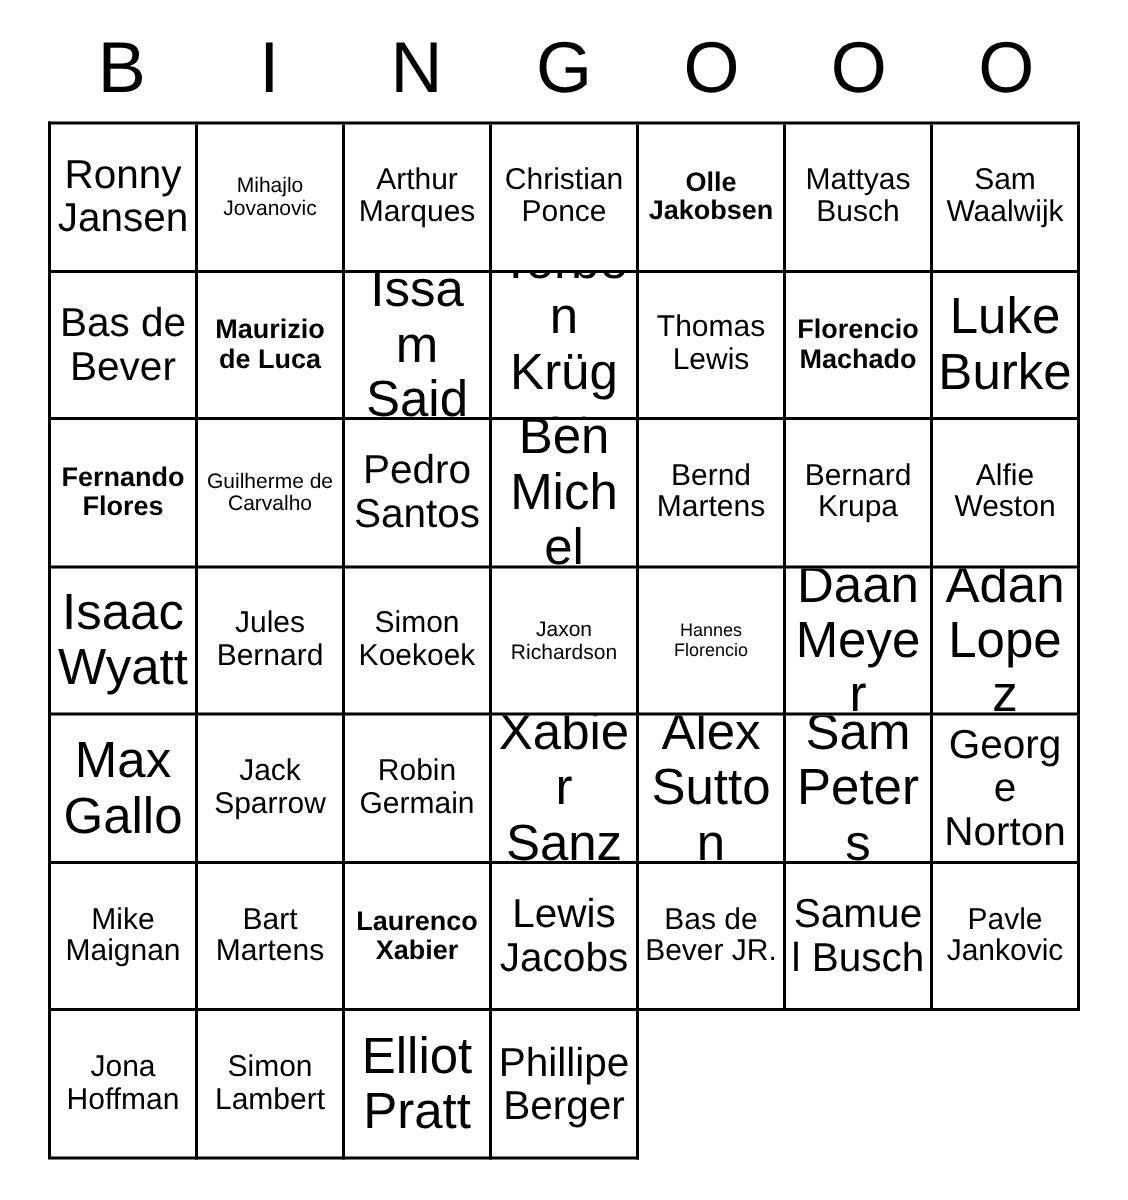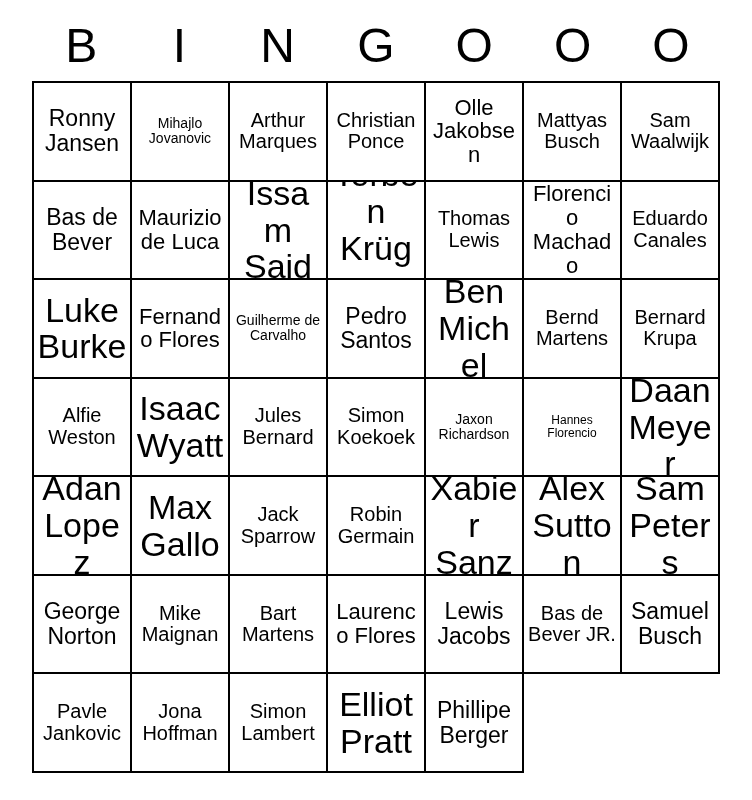--- a/index.html
+++ b/index.html
@@ -66,23 +66,23 @@
     overflow: hidden;
   }
   .cell span {
     display: block;
     line-height: 1.08;
     word-wrap: break-word;
     width: 100%;
   }
   
   .fs-xl span { font-size: 34px; }
-  .fs-lg span { font-size: 23px; }
+  .fs-lg span { font-size: 27px; }
   .fs-md span { font-size: 20px; }
-  .fs-sm span { font-size: 22px; }
+  .fs-sm span { font-size: 18px; font-weight: bold; }
   .fs-xs span { font-size: 14px; }
   .fs-xxs span { font-size: 12px; }
 </style>
 </head>
 <body>
 
 <div id="board">
 
   <div id="header">
       <div class="header-cell">B</div>
@@ -127,23 +127,20 @@
       </div>
       <div class="cell fs-xl">
         <span>Torben Krüger</span>
       </div>
       <div class="cell fs-md">
         <span>Thomas Lewis</span>
       </div>
       <div class="cell fs-sm">
         <span>Florencio Machado</span>
       </div>
-      <div class="cell fs-md">
-        <span>Eduardo Canales</span>
-      </div>
       <div class="cell fs-xl">
         <span>Luke Burke</span>
       </div>
       <div class="cell fs-sm">
         <span>Fernando Flores</span>
       </div>
       <div class="cell fs-xs">
         <span>Guilherme de Carvalho</span>
       </div>
       <div class="cell fs-lg">
@@ -203,21 +200,21 @@
       <div class="cell fs-lg">
         <span>George Norton</span>
       </div>
       <div class="cell fs-md">
         <span>Mike Maignan</span>
       </div>
       <div class="cell fs-md">
         <span>Bart Martens</span>
       </div>
       <div class="cell fs-sm">
-        <span>Laurenco Flores</span>
+        <span>Laurenco Xabier</span>
       </div>
       <div class="cell fs-lg">
         <span>Lewis Jacobs</span>
       </div>
       <div class="cell fs-md">
         <span>Bas de Bever JR.</span>
       </div>
       <div class="cell fs-lg">
         <span>Samuel Busch</span>
       </div>

